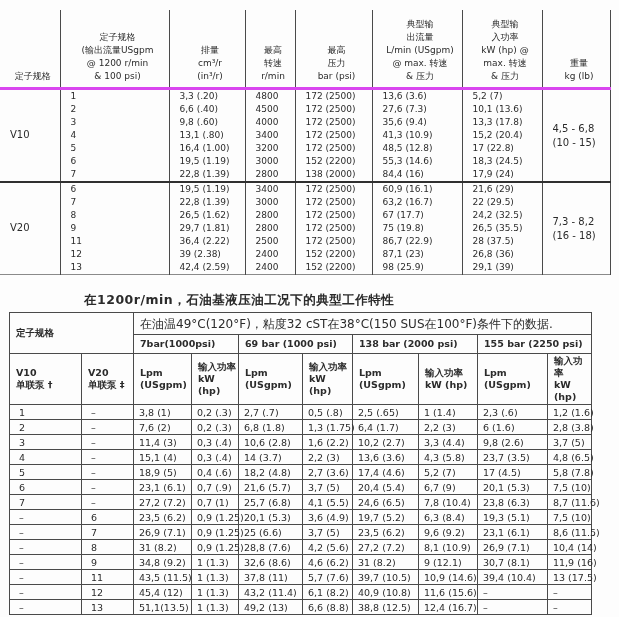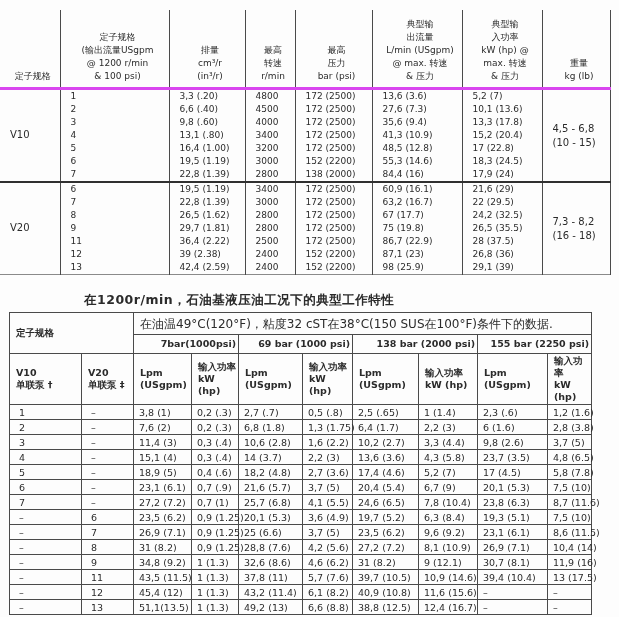--- a/index.html
+++ b/index.html
@@ -85,21 +85,21 @@
     padding:0 0 4px 4px;
     font-size:9.5px;
   }
   #perf-table .note-cell{
     font-weight:normal;
     font-size:12px;
     height:19px;
     white-space:nowrap;
     overflow:hidden;
   }
-  #perf-table .pressure-cell{height:16px;white-space:nowrap;text-align:right;}
+  #perf-table .pressure-cell{height:16px;white-space:nowrap;}
   #perf-table .sub-cell{height:42px;}
   #perf-table tbody td{
     height:14px;
     padding:0 0 0 5px;
     vertical-align:middle;
     white-space:nowrap;
     font-size:9.5px;
   }
   #perf-table tbody td.row-label{padding-left:9px;}
 </style>

